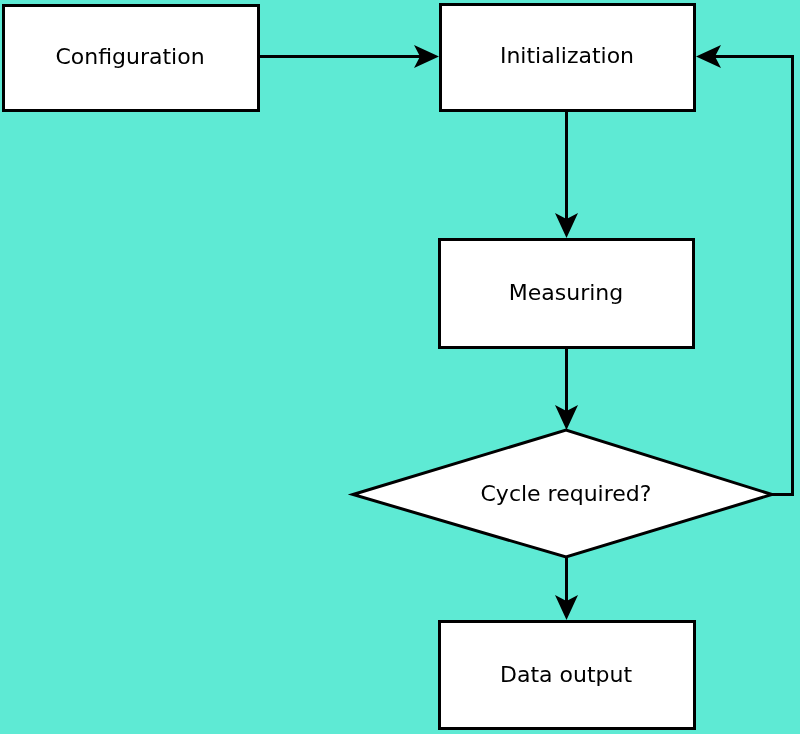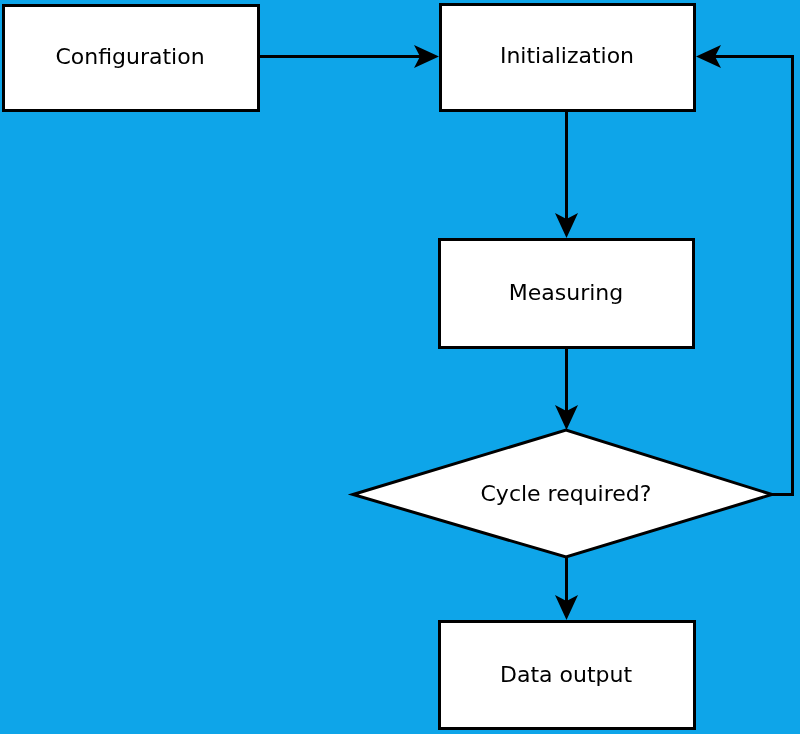--- a/index.html
+++ b/index.html
@@ -4,21 +4,21 @@
 <style>
   html, body {
     margin: 0;
     padding: 0;
     background: #ffffff;
   }
   #canvas {
     position: relative;
     width: 800px;
     height: 734px;
-    background: #0ea5e9;
+    background: #5eead4;
     overflow: hidden;
     font-family: "DejaVu Sans", sans-serif;
   }
   #flow-svg {
     position: absolute;
     top: 0;
     left: 0;
     width: 800px;
     height: 734px;
   }

